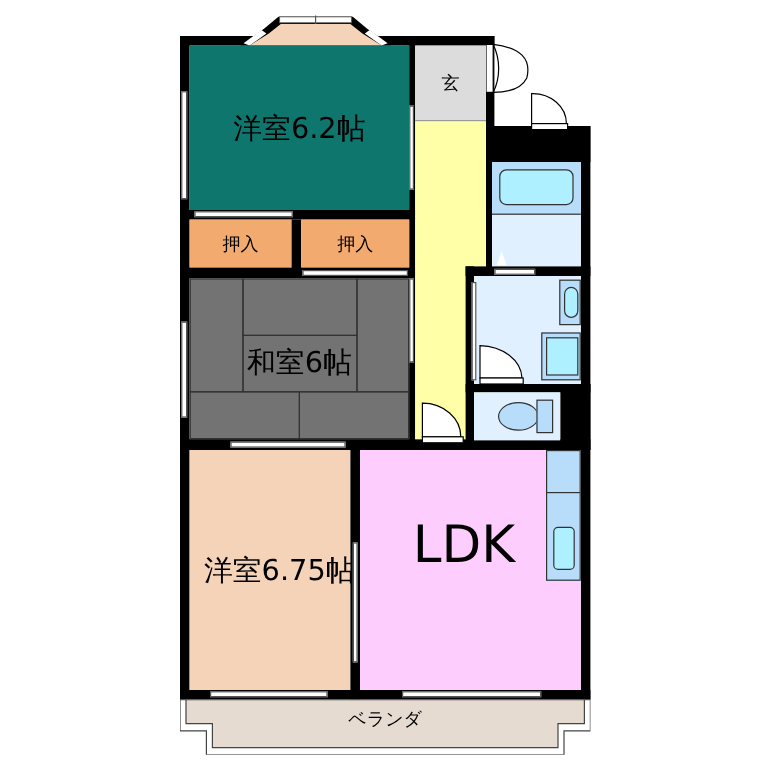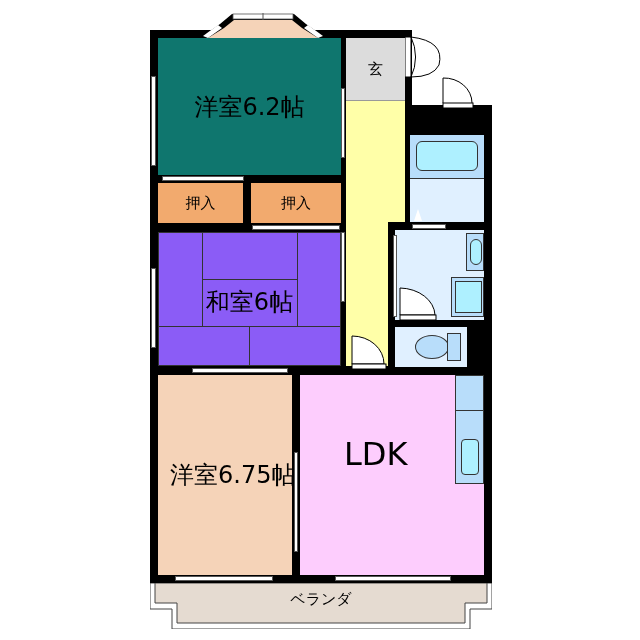--- a/index.html
+++ b/index.html
@@ -54,21 +54,21 @@
 <div class="abs room" style="left:158px;top:183px;width:85px;height:40px;background:#f2aa6e;">
   <span class="small">押入</span>
 </div>
 <div class="abs wall" style="left:243px;top:183px;width:8px;height:42px;"></div>
 <div class="abs room" style="left:251px;top:183px;width:90px;height:40px;background:#f2aa6e;">
   <span class="small">押入</span>
 </div>
 <div class="abs wall" style="left:150px;top:223px;width:196px;height:9px;"></div>
 <div class="abs win" style="left:252px;top:225px;width:88px;height:5px;"></div>
 
-<div class="abs" style="left:158px;top:232px;width:183px;height:134px;background:#8b5cf6;">
+<div class="abs" style="left:158px;top:232px;width:183px;height:134px;background:#737373;">
   <div class="abs tatami" style="left:0;top:0;width:45px;height:95px;"></div>
   <div class="abs tatami" style="left:44px;top:0;width:96px;height:48px;"></div>
   <div class="abs tatami" style="left:44px;top:47px;width:96px;height:48px;"></div>
   <div class="abs tatami" style="left:139px;top:0;width:44px;height:95px;"></div>
   <div class="abs tatami" style="left:0;top:94px;width:92px;height:40px;"></div>
   <div class="abs tatami" style="left:91px;top:94px;width:92px;height:40px;"></div>
   <div class="abs room" style="left:0;top:40px;width:183px;height:60px;">
     <span class="label">和室6帖</span>
   </div>
 </div>
@@ -140,21 +140,21 @@
 </div>
 <div class="abs wall" style="left:467px;top:320px;width:25px;height:55px;"></div>
 
 <div class="abs room" style="left:158px;top:375px;width:134px;height:200px;background:#f5d3b8;justify-content:flex-start;padding-left:12px;">
   <span class="label">洋室6.75帖</span>
 </div>
 <div class="abs wall" style="left:292px;top:375px;width:8px;height:208px;"></div>
 <div class="abs win" style="left:294px;top:452px;width:4px;height:100px;"></div>
 
 <div class="abs" style="left:300px;top:375px;width:184px;height:200px;background:#fdcdfd;">
-  <div class="abs" style="left:44px;top:60px;font-size:32px;line-height:38px;">
+  <div class="abs" style="left:44px;top:60px;font-size:43px;line-height:38px;">
     <div>LDK</div>
   </div>
   <div class="abs fix" style="left:155px;top:0;width:29px;height:36px;background:#b8ddfa;"></div>
   <div class="abs fix" style="left:155px;top:35px;width:29px;height:74px;background:#b8ddfa;">
     <div class="abs" style="left:5px;top:28px;width:18px;height:36px;background:#aef0ff;border:1px solid #333;border-radius:4px;"></div>
   </div>
 </div>
 
 <div class="abs win" style="left:175px;top:576px;width:98px;height:5px;"></div>
 <div class="abs win" style="left:335px;top:576px;width:116px;height:5px;"></div>

